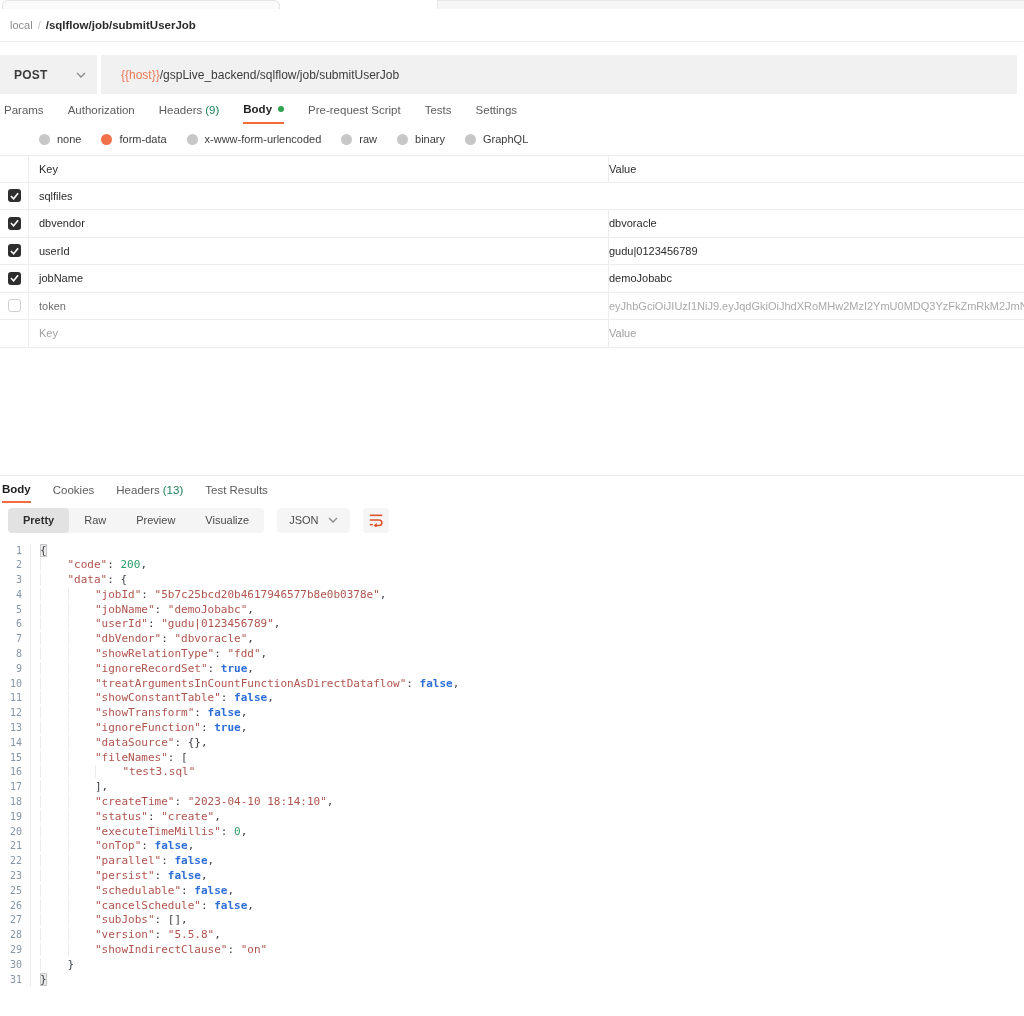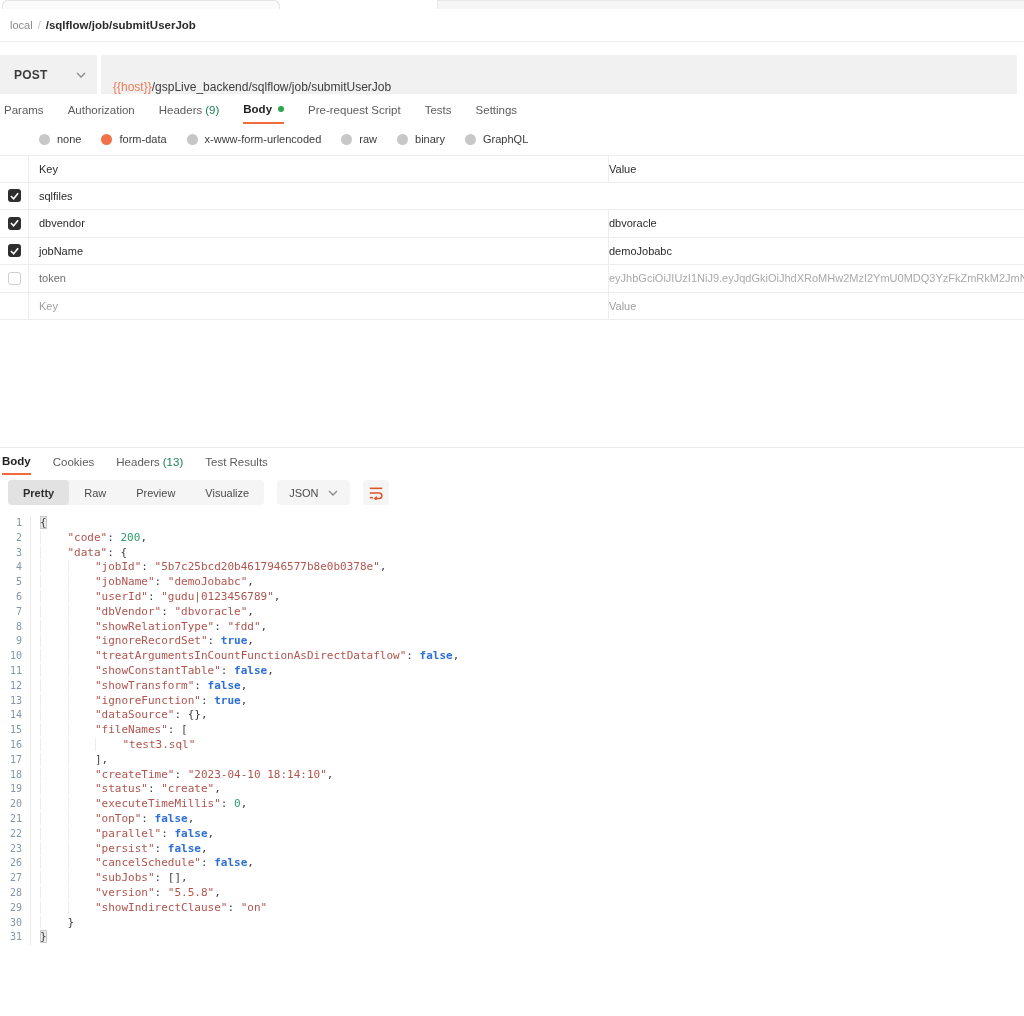--- a/index.html
+++ b/index.html
@@ -23,22 +23,22 @@
          font-size:11px;}
   .bc-ws{color:#8a8a8a;}
   .bc-sep{color:#c2c2c2;margin:0 5px;}
   .bc-name{color:#2b2b2b;font-weight:700;font-size:11.5px;}
 
   
   .urlrow{display:flex;margin-top:13px;height:39px;}
   .method{width:97px;background:#f1f1f1;display:flex;align-items:center;justify-content:space-between;
           padding:0 11px 0 14px;}
   .method .m{font-weight:700;font-size:12px;color:#3c3c3c;letter-spacing:.2px;}
-  .urlbox{flex:1;background:#f1f1f1;margin-left:4px;margin-right:7px;display:flex;align-items:flex-end;
-          padding-left:12px;font-size:12px;white-space:nowrap;overflow:hidden;}
+  .urlbox{flex:1;background:#f1f1f1;margin-left:4px;margin-right:7px;display:flex;align-items:center;
+          padding-left:20px;font-size:12px;white-space:nowrap;overflow:hidden;}
   .hostvar{color:#ed7b57;}
   .urlpath{color:#3c3c3c;}
 
   
   .rtabs{display:flex;gap:24px;padding:9px 0 0 4px;font-size:11.5px;color:#5c5c5c;}
   .rtab{padding-bottom:7px;cursor:default;display:flex;align-items:center;}
   .rtab.active{color:#1f1f1f;font-weight:600;border-bottom:2px solid var(--accent_orange);}
   .cnt{color:var(--count_green);margin-left:3px;}
   .dot{width:6px;height:6px;border-radius:50%;background:var(--dot_green);display:inline-block;margin-left:6px;}
 
@@ -209,20 +209,33 @@
       </div>
     </div>
     <div class="frow">
       <div class="fc1">
         <span class="cbx on">
           <svg width="9" height="8" viewBox="0 0 10 8">
             <polyline points="1,4 4,7 9,1" fill="none" stroke="#fff" stroke-width="1.8"></polyline>
           </svg>
         </span>
       </div>
+      <div class="fc2">userId</div>
+      <div class="fc3">
+        <span>gudu|0123456789</span>
+      </div>
+    </div>
+    <div class="frow">
+      <div class="fc1">
+        <span class="cbx on">
+          <svg width="9" height="8" viewBox="0 0 10 8">
+            <polyline points="1,4 4,7 9,1" fill="none" stroke="#fff" stroke-width="1.8"></polyline>
+          </svg>
+        </span>
+      </div>
       <div class="fc2">jobName</div>
       <div class="fc3">
         <span>demoJobabc</span>
       </div>
     </div>
     <div class="frow">
       <div class="fc1">
         <span class="cbx off"></span>
       </div>
       <div class="fc2 mutedkey">token</div>
@@ -367,20 +380,24 @@
     </div>
     <div class="cl">
       <div class="ln">22</div>
       <pre class="lc"><span class="ind">    </span><span class="ind">    </span><span class="tk-key">"parallel"</span>: <span class="tk-bool">false</span>,</pre>
     </div>
     <div class="cl">
       <div class="ln">23</div>
       <pre class="lc"><span class="ind">    </span><span class="ind">    </span><span class="tk-key">"persist"</span>: <span class="tk-bool">false</span>,</pre>
     </div>
     <div class="cl">
+      <div class="ln">25</div>
+      <pre class="lc"><span class="ind">    </span><span class="ind">    </span><span class="tk-key">"schedulable"</span>: <span class="tk-bool">false</span>,</pre>
+    </div>
+    <div class="cl">
       <div class="ln">26</div>
       <pre class="lc"><span class="ind">    </span><span class="ind">    </span><span class="tk-key">"cancelSchedule"</span>: <span class="tk-bool">false</span>,</pre>
     </div>
     <div class="cl">
       <div class="ln">27</div>
       <pre class="lc"><span class="ind">    </span><span class="ind">    </span><span class="tk-key">"subJobs"</span>: [],</pre>
     </div>
     <div class="cl">
       <div class="ln">28</div>
       <pre class="lc"><span class="ind">    </span><span class="ind">    </span><span class="tk-key">"version"</span>: <span class="tk-str">"5.5.8"</span>,</pre>

